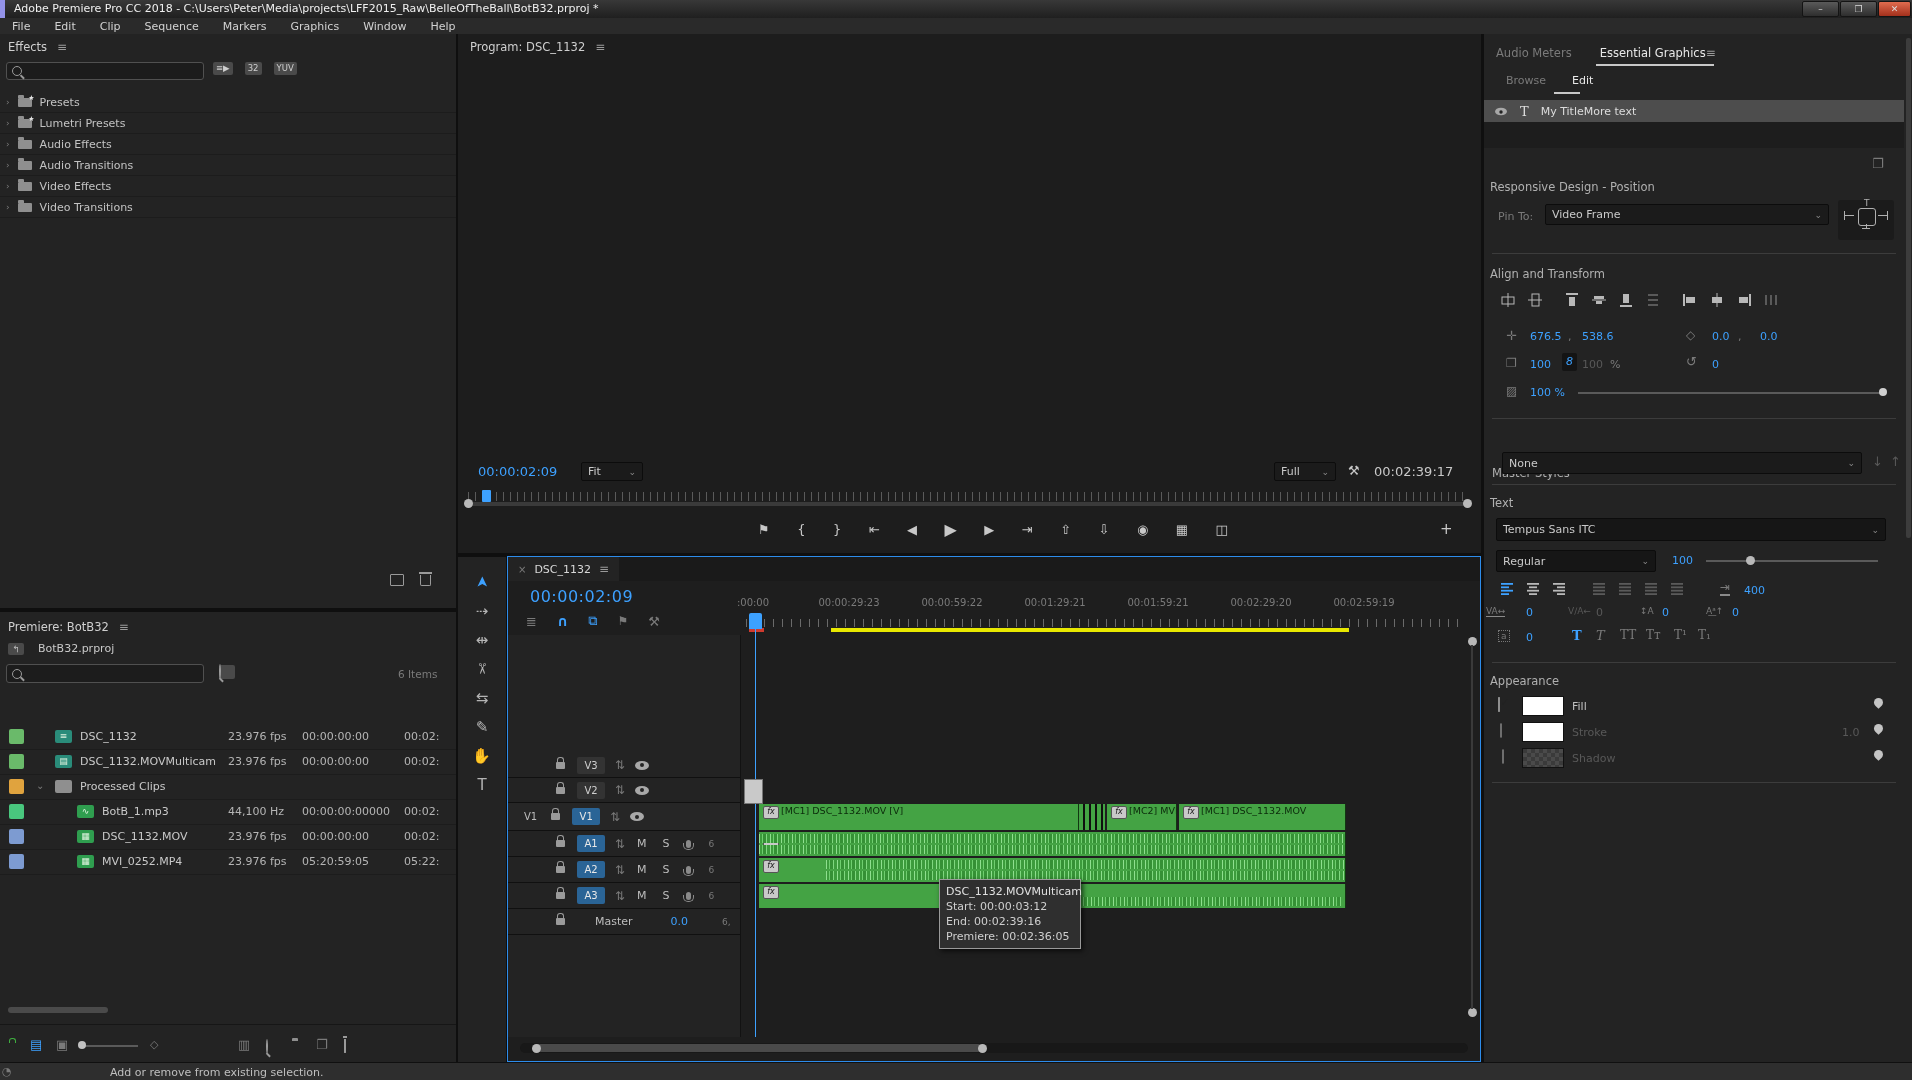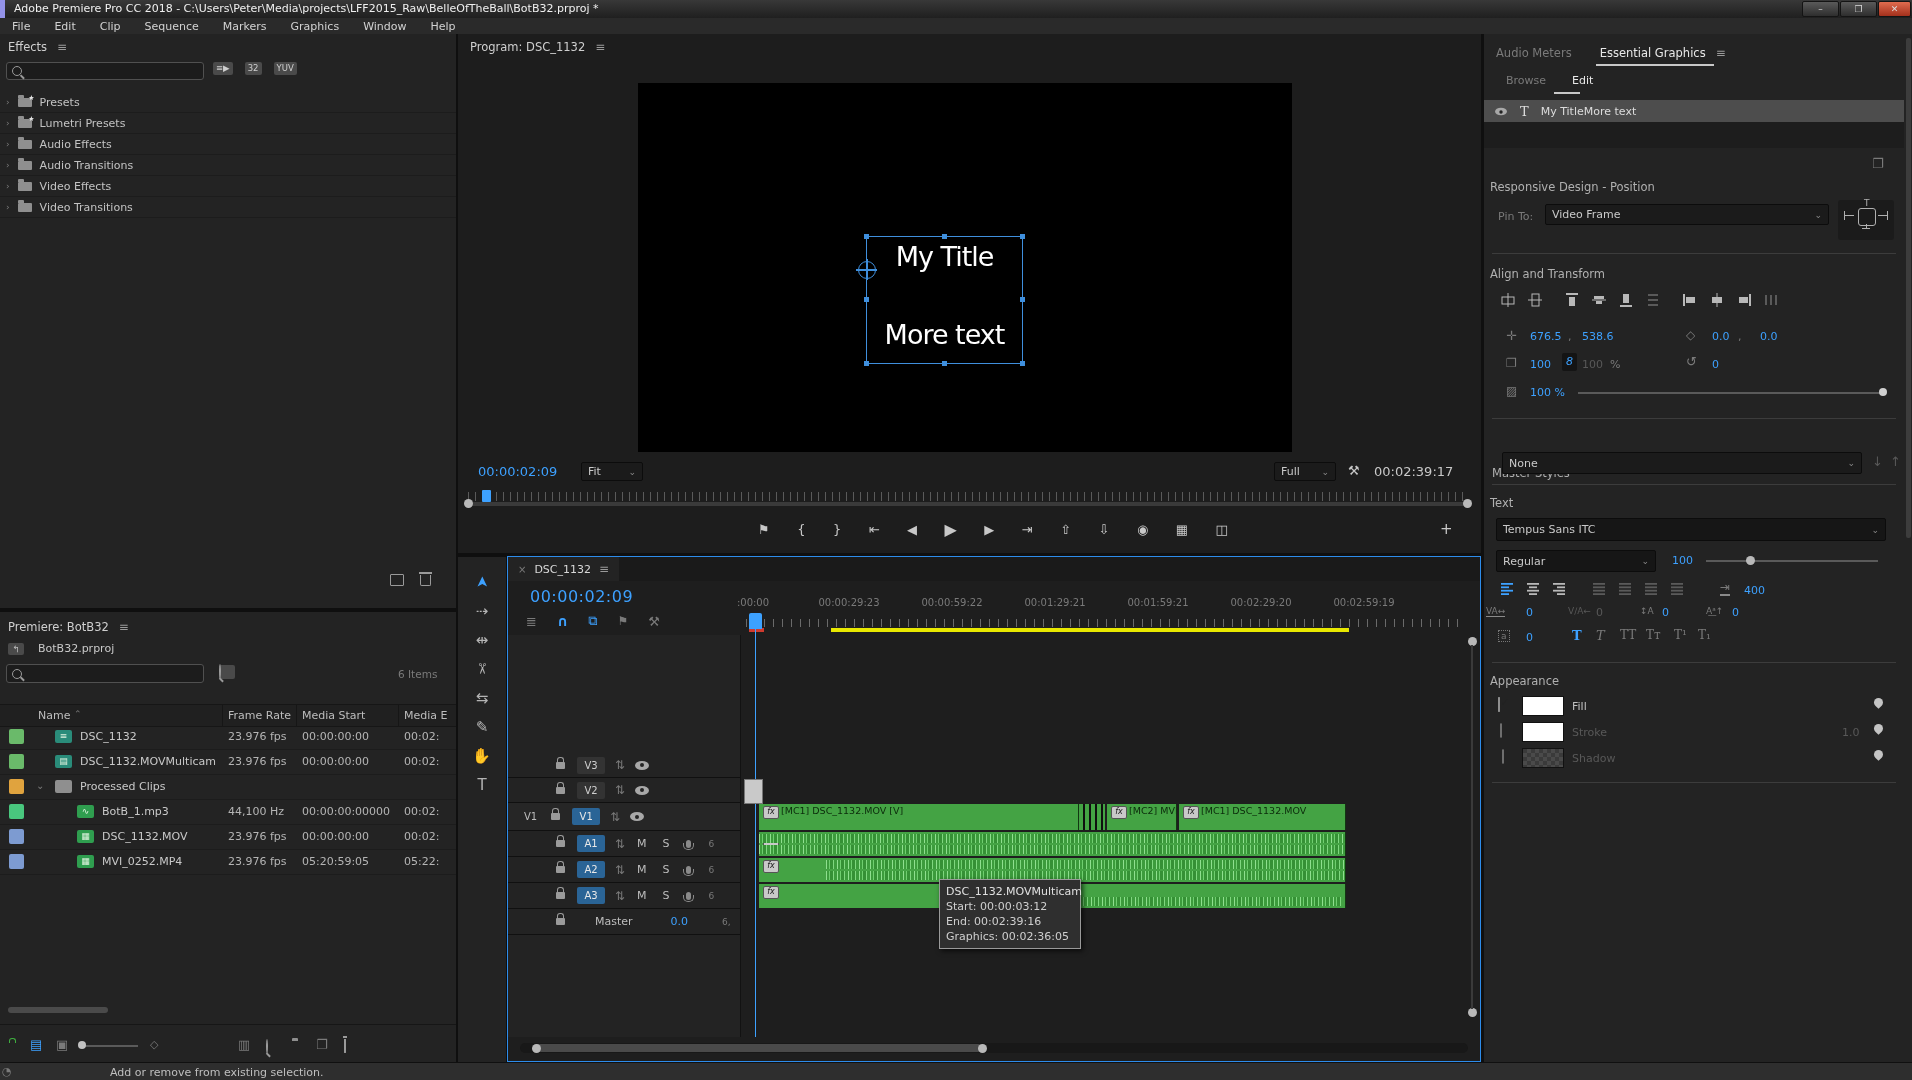--- a/index.html
+++ b/index.html
@@ -161,30 +161,20 @@
       <span style="color:#c9c9c9;">BotB32.prproj</span>
     </div>
     <div class="searchbox" style="left:6px;top:52px;width:198px;height:19px;">
       <span class="mag"></span>
     </div>
     <span class="abs" style="left:219px;top:53px;width:16px;height:14px;background:#4a4a4a;border-radius:2px;">
       <span class="mag" style="margin:3px auto;transform:scale(.8);"></span>
     </span>
     <span class="abs dim" style="left:398px;top:56px;font-size:10.5px;">6 Items</span>
 
-    <div class="abs" style="left:0;top:92px;width:456px;height:21px;background:#202020;border-top:1px solid #161616;border-bottom:1px solid #161616;">
-      <span class="abs" style="left:38px;top:4px;color:#bdbdbd;">Name</span>
-      <span class="abs dim" style="left:56px;top:4px;margin-left:18px;font-size:9px;">⌃</span>
-      <span class="abs" style="left:228px;top:4px;color:#bdbdbd;">Frame Rate</span>
-      <span class="abs" style="left:302px;top:4px;color:#bdbdbd;">Media Start</span>
-      <span class="abs" style="left:404px;top:4px;color:#bdbdbd;">Media E</span>
-      <span class="abs" style="left:222px;top:0;width:1px;height:21px;background:#161616;"></span>
-      <span class="abs" style="left:296px;top:0;width:1px;height:21px;background:#161616;"></span>
-      <span class="abs" style="left:398px;top:0;width:1px;height:21px;background:#161616;"></span>
-    </div>
 
     <div class="abs" style="left:0;top:113px;width:456px;">
 
         <div class="rowflex" style="height:24px;border-bottom:1px solid #1c1c1c;position:relative;">
           <span style="position: absolute; left: 9px; top: 4px; width: 15px; height: 15px; border-radius: 2px; background: rgb(106, 186, 106);"></span>
           <span class="dim" style="position:absolute;left:36px;top:5px;font-size:10px;"></span>
           <span style="position: absolute; left: 55px; top: 5px; width: 17px; height: 13px; border-radius: 2px; color: rgb(223, 243, 223); font-size: 9px; text-align: center; line-height: 13px; background: rgb(42, 140, 122);">≡</span>
           <span style="position:absolute;left:80px;top:5px;color:#c9c9c9;white-space:nowrap;">DSC_1132</span>
           <span style="position:absolute;left:228px;top:5px;color:#b5b5b5;">23.976 fps</span>
           <span style="position:absolute;left:302px;top:5px;color:#b5b5b5;">00:00:00:00</span>
@@ -259,39 +249,20 @@
       <span class="trash abs" style="left:342px;top:14px;"></span>
     </div>
   </div>
 
   <div class="panel" style="left:458px;top:34px;width:1023px;height:519px;background:#1d1d1d;">
     <div class="abs rowflex" style="left:12px;top:6px;gap:10px;">
       <span class="ptitle">Program: DSC_1132</span>
       <span class="menu-ico">≡</span>
     </div>
 
-    <div class="abs" style="left:180px;top:49px;width:654px;height:369px;background:#000;">
-
-      <div class="abs" style="left:228px;top:153px;width:155px;height:126px;border:1px solid #3f8fdd;">
-        <div style="position:absolute;left:0;width:155px;top:4px;text-align:center;color:#fff;font-size:27px;letter-spacing:-1px;">My Title</div>
-        <div style="position:absolute;left:0;width:155px;top:82px;text-align:center;color:#fff;font-size:27px;letter-spacing:-1px;">More text</div>
-        <span class="abs" style="left:-3px;top:-3px;width:5px;height:5px;background:#3f8fdd;"></span>
-        <span class="abs" style="left:75px;top:-3px;width:5px;height:5px;background:#3f8fdd;"></span>
-        <span class="abs" style="right:-3px;top:-3px;width:5px;height:5px;background:#3f8fdd;"></span>
-        <span class="abs" style="left:-3px;top:60px;width:5px;height:5px;background:#3f8fdd;"></span>
-        <span class="abs" style="right:-3px;top:60px;width:5px;height:5px;background:#3f8fdd;"></span>
-        <span class="abs" style="left:-3px;bottom:-3px;width:5px;height:5px;background:#3f8fdd;"></span>
-        <span class="abs" style="left:75px;bottom:-3px;width:5px;height:5px;background:#3f8fdd;"></span>
-        <span class="abs" style="right:-3px;bottom:-3px;width:5px;height:5px;background:#3f8fdd;"></span>
-        <span class="abs" style="left:-9px;top:24px;width:16px;height:16px;border:1.5px solid #3f8fdd;border-radius:50%;">
-          <span class="abs" style="left:7px;top:-3px;width:1.5px;height:21px;background:#3f8fdd;"></span>
-          <span class="abs" style="left:-3px;top:7px;width:21px;height:1.5px;background:#3f8fdd;"></span>
-        </span>
-      </div>
-    </div>
 
     <div class="abs" style="left:0;top:425px;width:1023px;height:26px;">
       <span class="abs blue" style="left:20px;top:5px;font-size:13px;">00:00:02:09</span>
       <div class="dd" style="left:123px;top:3px;width:62px;height:19px;">
         <span>Fit</span>
           <span class="car">⌄</span>
       </div>
       <div class="dd" style="left:816px;top:3px;width:62px;height:19px;">
         <span>Full</span>
           <span class="car">⌄</span>
@@ -475,40 +446,40 @@
     </div>
     <div class="clip" style="left:251px;top:327px;width:587px;height:24px;">
       <span class="fx">fx</span>
       <span class="wave" style="left:299px;top:13px;width:283px;"></span>
     </div>
 
     <div class="abs" style="left:431px;top:322px;width:128px;background:#2f2f2f;border:1px solid #9a9a9a;padding:4px 6px;box-shadow:2px 2px 5px #000a;z-index:5;">
       <div class="tt-line" style="color:#e0e0e0;">DSC_1132.MOVMulticam</div>
       <div class="tt-line" style="color:#cfcfcf;">Start: 00:00:03:12</div>
       <div class="tt-line" style="color:#cfcfcf;">End: 00:02:39:16</div>
-      <div class="tt-line" style="color:#cfcfcf;">Graphics: 00:02:36:05</div>
+      <div class="tt-line" style="color:#cfcfcf;">Premiere: 00:02:36:05</div>
     </div>
 
     <div class="abs" style="right:4px;top:80px;width:8px;height:390px;">
       <span class="knob" style="left:0;top:0;"></span>
       <span class="knob" style="left:0;bottom:10px;"></span>
       <span class="abs" style="left:3px;top:8px;bottom:18px;width:2px;background:#3a3a3a;"></span>
     </div>
 
     <div class="abs" style="left:12px;bottom:8px;width:948px;height:10px;background:#181818;border-radius:5px;">
       <span class="abs" style="left:14px;top:1px;width:448px;height:8px;background:#4a4a4a;border-radius:4px;"></span>
       <span class="knob" style="left:12px;top:0.5px;"></span>
       <span class="knob" style="left:458px;top:0.5px;"></span>
     </div>
   </div>
 
   <div class="panel" style="left:1484px;top:34px;width:428px;height:1028px;">
     <div class="abs rowflex" style="left:12px;top:12px;gap:28px;">
       <span class="dim" style="font-size:11.5px;">Audio Meters</span>
-      <span class="rowflex" style="gap:10px;">
+      <span class="rowflex" style="">
         <span style="color:#e8e8e8;font-size:11.5px;">Essential Graphics</span>
         <span class="menu-ico">≡</span>
       </span>
     </div>
     <div class="abs" style="left:112px;top:30px;width:118px;height:2px;background:#c8c8c8;"></div>
 
     <div class="abs rowflex" style="left:22px;top:40px;gap:26px;">
       <span class="dim">Browse</span>
       <span style="color:#e8e8e8;">Edit</span>
     </div>

